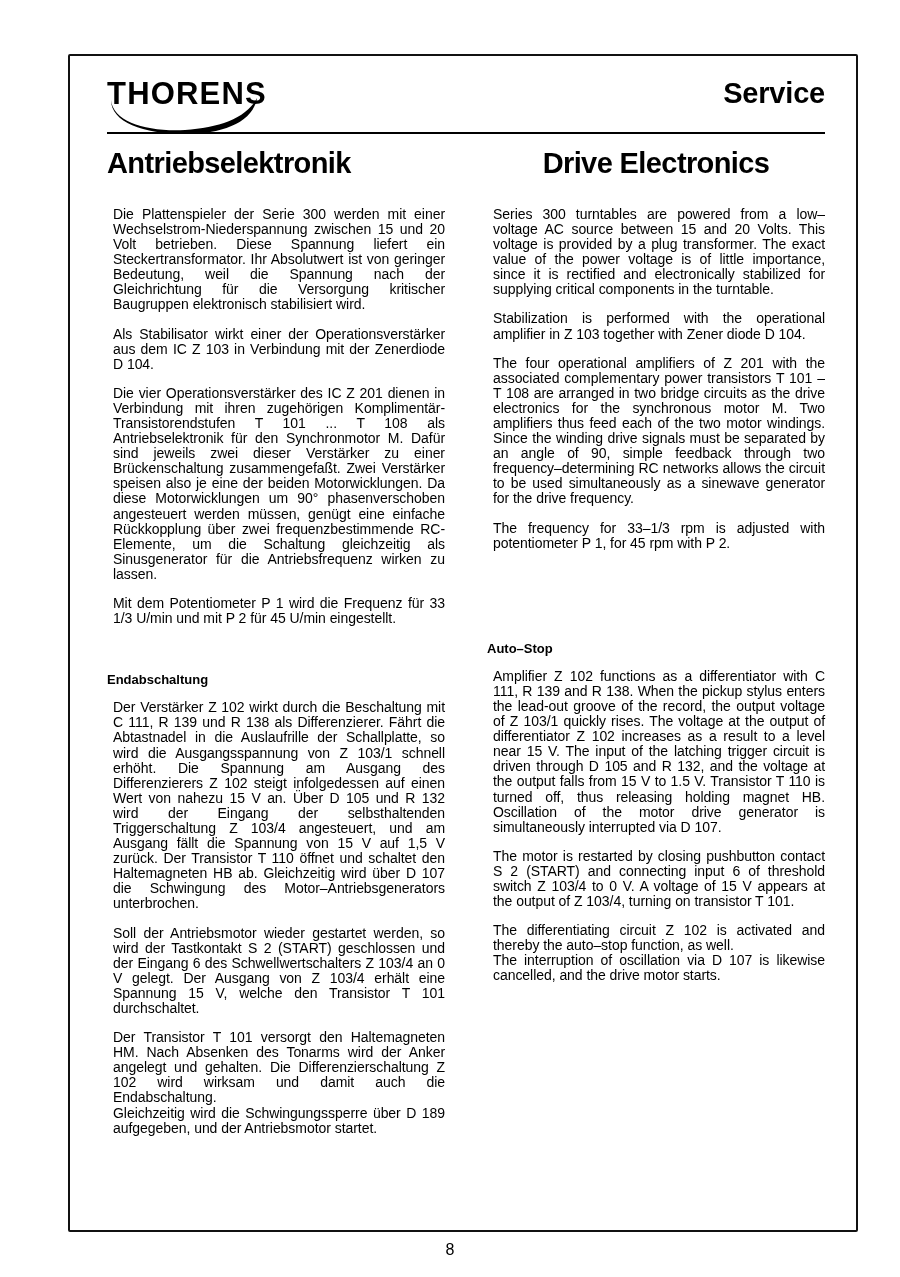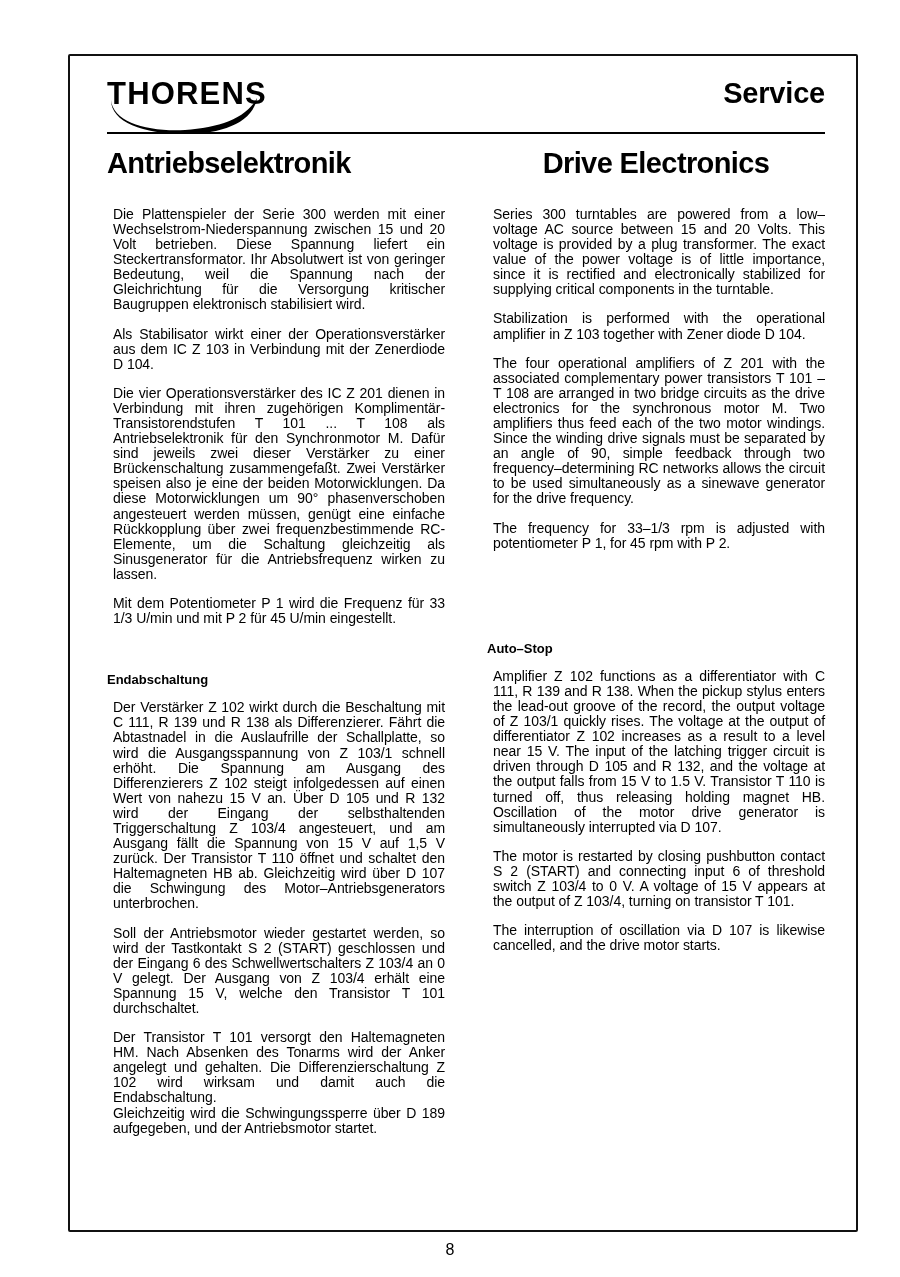--- a/index.html
+++ b/index.html
@@ -193,19 +193,20 @@
       <p class="para">Stabilization is performed with the operational amplifier in Z 103 together with Zener diode D 104.</p>
       <p class="para">The four operational amplifiers of Z 201 with the associated complementary power transistors T 101 – T 108 are arranged in two bridge circuits as the drive electronics for the synchronous motor M. Two amplifiers thus feed each of the two motor windings. Since the winding drive signals must be separated by an angle of 90, simple feedback through two frequency–determining RC networks allows the circuit to be used simultaneously as a sinewave generator for the drive frequency.</p>
       <p class="para last">The frequency for 33–1/3 rpm is adjusted with potentiometer P 1, for 45 rpm with P 2.</p>
 
       <div class="spacer-lg"></div>
 
       <h2 class="sub-heading">Auto–Stop</h2>
 
       <p class="para">Amplifier Z 102 functions as a differentiator with C 111, R 139 and R 138. When the pickup stylus enters the lead-out groove of the record, the output voltage of Z 103/1 quickly rises. The voltage at the output of differentiator Z 102 increases as a result to a level near 15 V. The input of the latching trigger circuit is driven through D 105 and R 132, and the voltage at the output falls from 15 V to 1.5 V. Transistor T 110 is turned off, thus releasing holding magnet HB. Oscillation of the motor drive generator is simultaneously interrupted via D 107.</p>
       <p class="para">The motor is restarted by closing pushbutton contact S 2 (START) and connecting input 6 of threshold switch Z 103/4 to 0 V. A voltage of 15 V appears at the output of Z 103/4, turning on transistor T 101.</p>
+      <p class="para tight">The differentiating circuit Z 102 is activated and thereby the auto–stop function, as well.</p>
       <p class="para last">The interruption of oscillation via D 107 is likewise cancelled, and the drive motor starts.</p>
     </div>
 
   </div>
 </div>
 
 <div id="page-number">8</div>
 
 </body></html>

